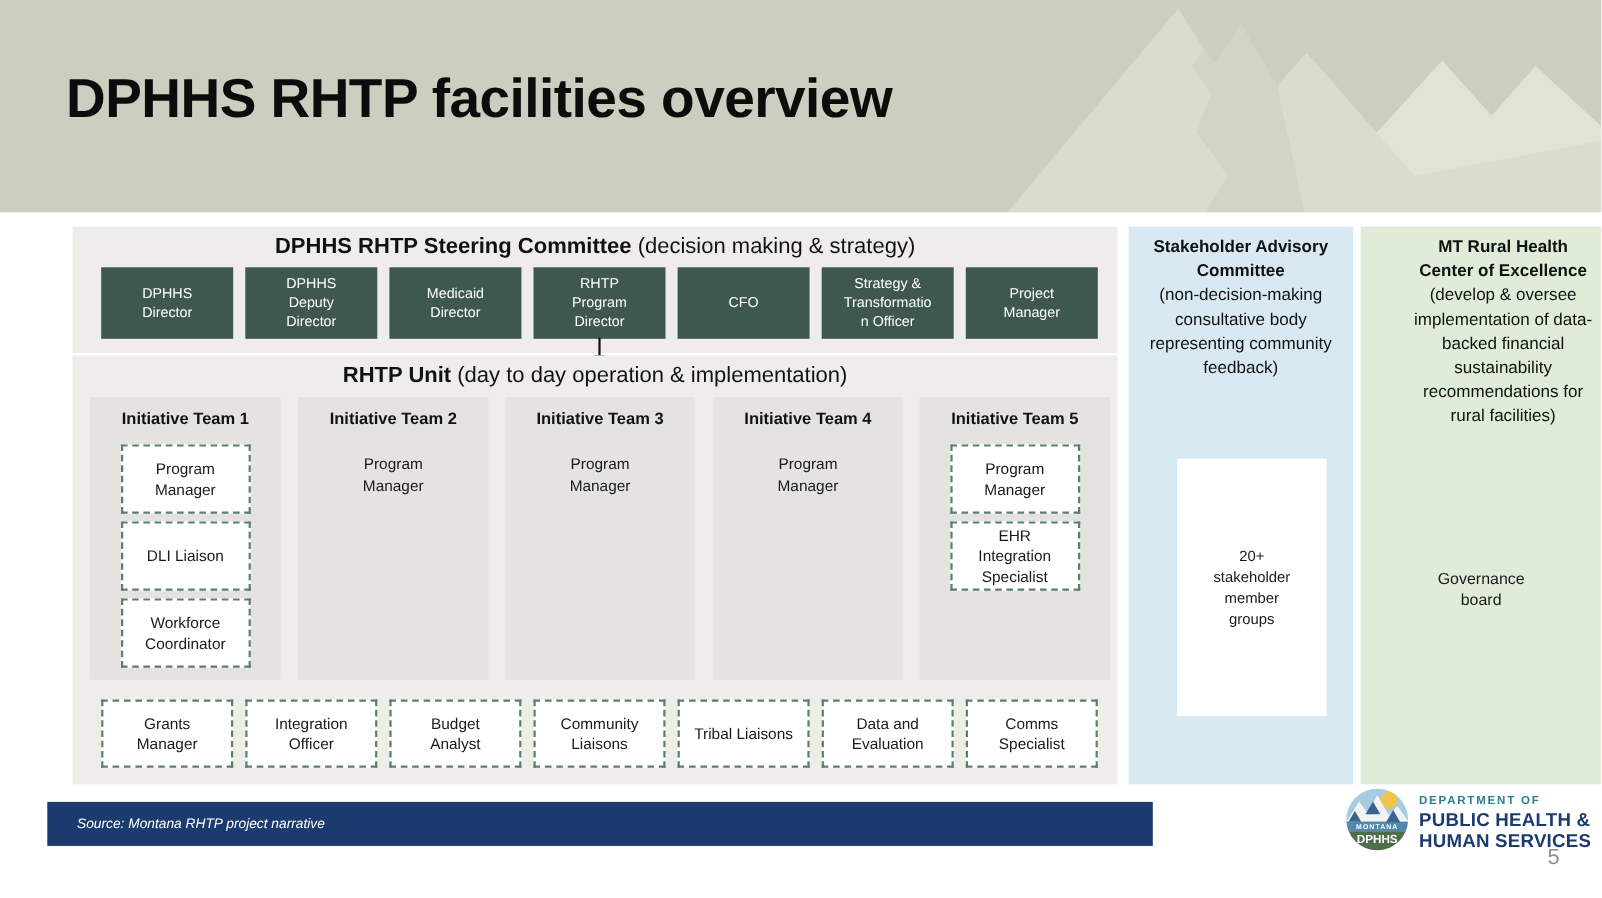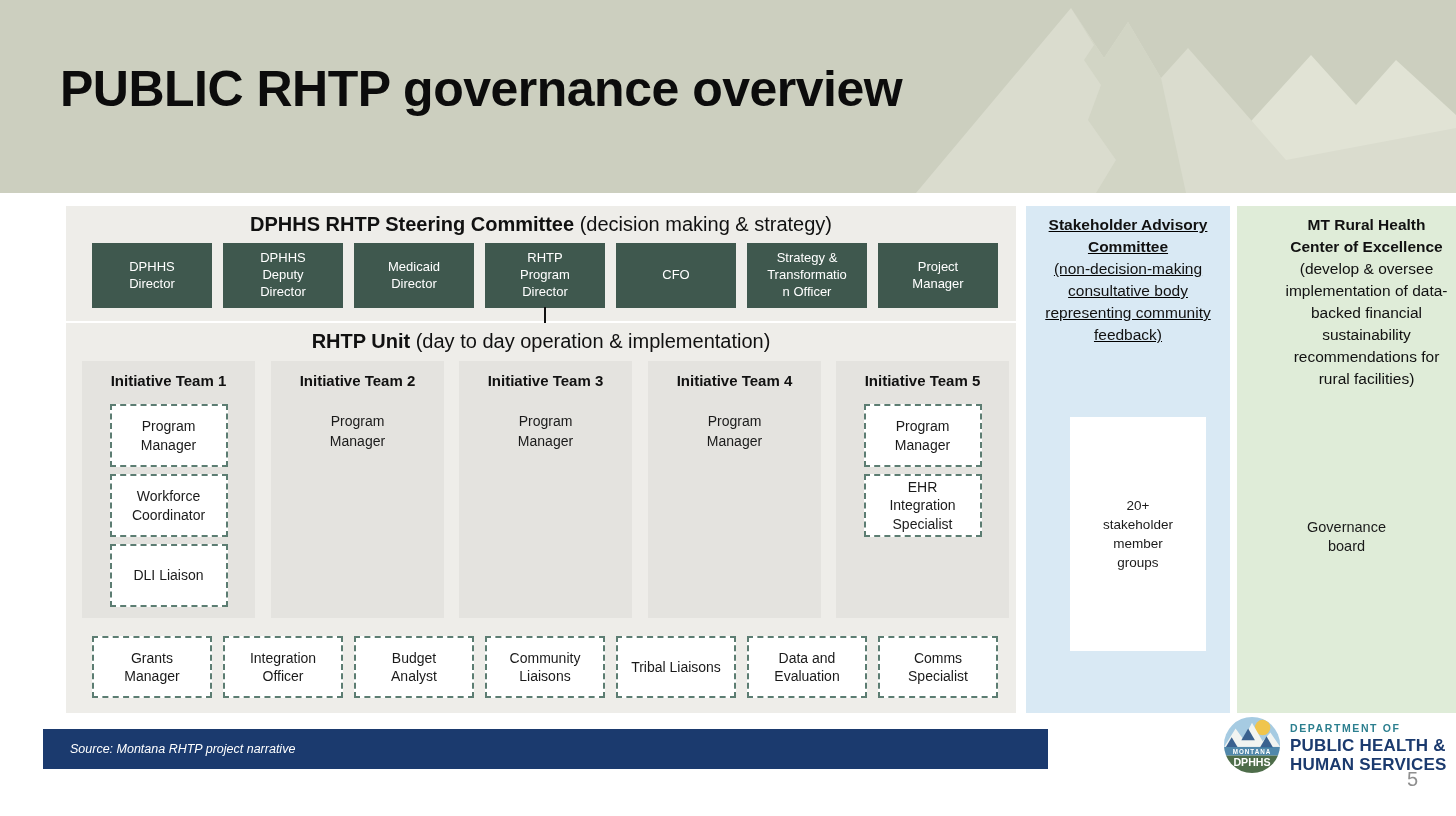--- a/index.html
+++ b/index.html
@@ -41,21 +41,21 @@
               font-size:14px; line-height:1.3; color:#1a1a1a; white-space:pre-line; }
   .role-box.first { margin-top:12px; }
   .role-plain { margin-top:19px; text-align:center; font-size:14px; line-height:20px; color:#1a1a1a; white-space:pre-line; }
   .support-row { position:absolute; left:26px; top:313px; display:flex; gap:11px; }
   .support-box { width:120px; height:62px; background:#ffffff; border:2px dashed #5c7d72;
                  display:flex; align-items:center; justify-content:center; text-align:center;
                  font-size:14px; line-height:1.3; color:#1a1a1a; white-space:pre-line; }
 
   
   .side-panel { position:absolute; top:206px; height:507px; }
-  .stakeholder-panel { left:1026px; width:204px; background:#d9e9f4;text-decoration:underline; }
+  .stakeholder-panel { left:1026px; width:204px; background:#d9e9f4; }
   .coe-panel { left:1237px; width:219px; background:#dfecd8;padding-left:40px; }
   .side-title { margin:8px auto 0; max-width:170px; text-align:center; font-weight:700; font-size:15.5px; line-height:22px; color:#111; }
   .side-sub { margin:0 auto; max-width:192px; text-align:center; font-size:15.5px; line-height:22px; color:#111; }
   .coe-panel .side-sub { max-width:204px; }
   .member-box { position:absolute; left:44px; top:211px; width:136px; height:234px; background:#ffffff;
                 display:flex; align-items:center; justify-content:center; text-align:center;
                 font-size:13.5px; line-height:19px; color:#1a1a1a; white-space:pre-line; }
   .governance-text { position:absolute; left:0; top:312px; width:100%; text-align:center;
                      font-size:14.5px; line-height:19px; color:#1a1a1a; white-space:pre-line; }
 
@@ -72,21 +72,21 @@
 <body>
 
 <div class="slide">
 
   <div class="header">
     <svg class="mountain-svg" viewBox="0 0 600 193" preserveAspectRatio="none">
       <polygon points="330,193 455,55 500,105 540,60 600,115 600,193" fill="#e1e3d5"></polygon>
       <polygon points="60,193 215,8 248,58 272,22 305,78 332,48 430,160 600,128 600,193" fill="#dadcce"></polygon>
       <polygon points="215,8 238,45 228,60 245,85 232,120 260,160 240,193 330,193 305,78 272,22 248,58" fill="#d2d5c5"></polygon>
     </svg>
-    <h1 class="slide-title">PUBLIC RHTP governance overview</h1>
+    <h1 class="slide-title">DPHHS RHTP facilities overview</h1>
   </div>
 
   <section class="panel steering-panel">
     <div class="panel-heading">
       <span class="hb">DPHHS RHTP Steering Committee</span><span class="hr"> (decision making &amp; strategy)</span>
     </div>
     <div class="green-row">
       <div class="green-box">DPHHS
 Director</div>
       <div class="green-box">DPHHS
@@ -113,23 +113,23 @@
 
   <section class="panel unit-panel">
     <div class="panel-heading">
       <span class="hb">RHTP Unit</span><span class="hr"> (day to day operation &amp; implementation)</span>
     </div>
 
     <div class="team-col c0">
       <div class="team-name">Initiative Team 1</div>
       <div class="role-box first">Program
 Manager</div>
+      <div class="role-box">DLI Liaison</div>
       <div class="role-box">Workforce
 Coordinator</div>
-      <div class="role-box">DLI Liaison</div>
     </div>
 
     <div class="team-col c1">
       <div class="team-name">Initiative Team 2</div>
       <div class="role-plain">Program
 Manager</div>
     </div>
 
     <div class="team-col c2">
       <div class="team-name">Initiative Team 3</div>

